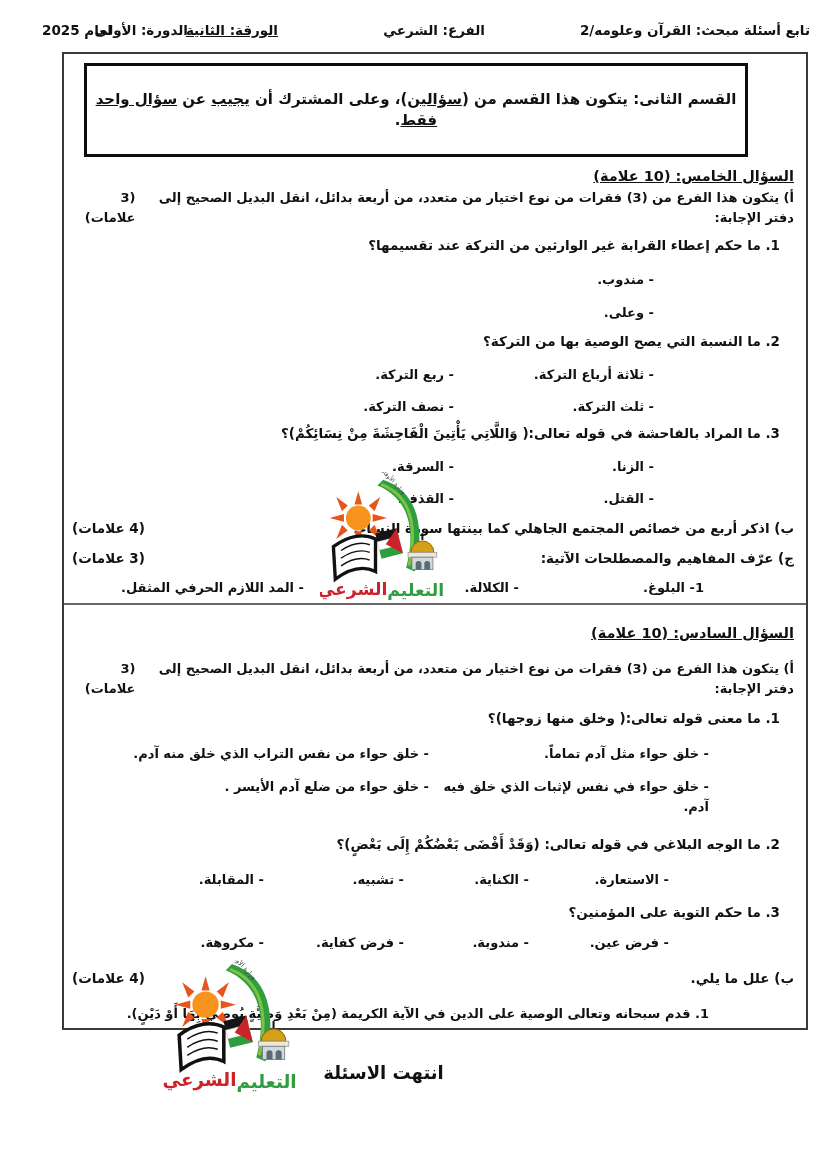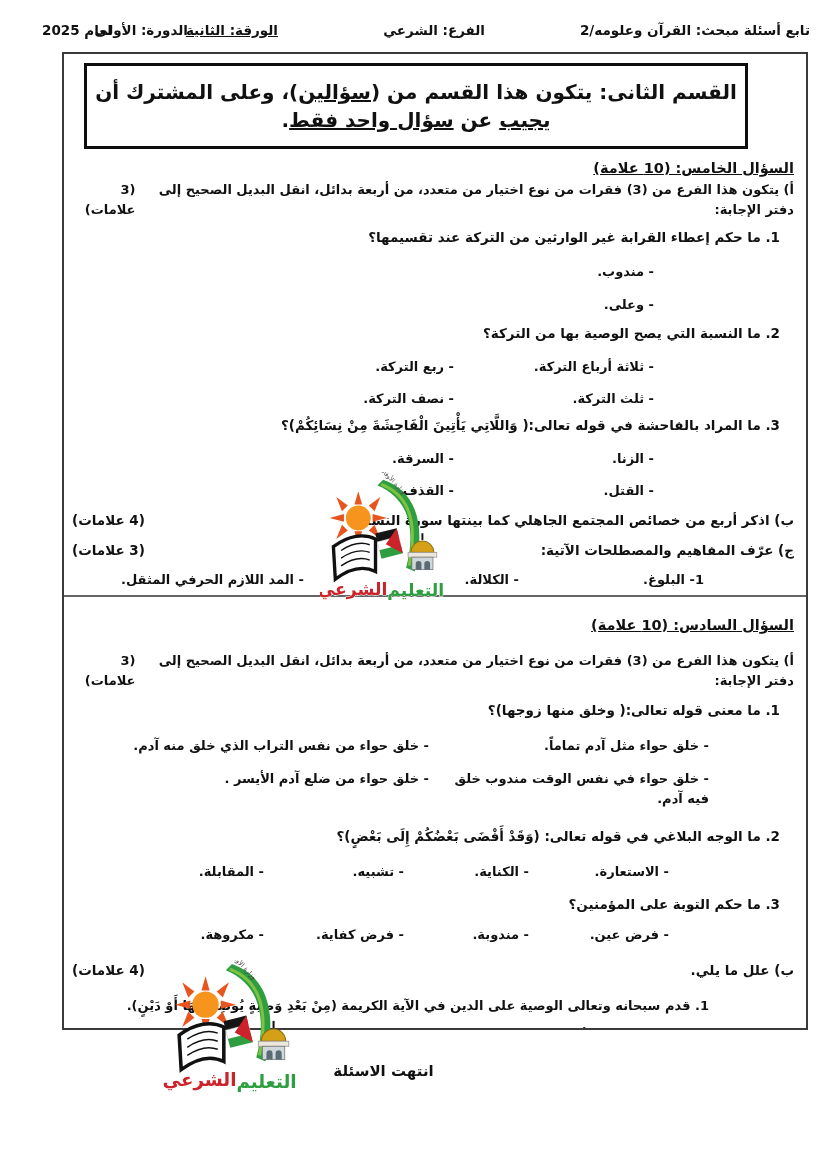--- a/index.html
+++ b/index.html
@@ -17,22 +17,22 @@
   .h-session{right:639px;}
   .h-year{right:715px;}
   
   .frame{
     position:absolute;top:52px;left:62px;width:746px;height:978px;
     border:2px solid #3a3a3a;box-sizing:border-box;overflow:hidden;
   }
   
   .notice{
     margin:9px 58px 0 20px;border:3px solid #0d0d0d;
-    padding:12px 6px;text-align:center;
-    font-size:20px;font-weight:700;line-height:1.4;
+    padding:23px 6px;text-align:center;
+    font-size:15px;font-weight:700;line-height:1.4;
   }
   .u{text-decoration:underline;}
   
   .content{padding:0 12px 0 8px;}
   .sec1{height:446px;box-sizing:border-box;overflow:hidden;}
   .sep{border:none;border-top:2px solid #666;margin:0 -12px 0 -8px;}
   .sec2{height:466px;box-sizing:border-box;overflow:hidden;}
   .sec-title{display:inline-block;font-size:14.5px;font-weight:700;text-decoration:underline;}
   .intro{display:flex;justify-content:space-between;align-items:baseline;gap:8px;
          font-size:13px;font-weight:700;line-height:1.5;}
@@ -46,21 +46,21 @@
   .markrow{display:flex;justify-content:space-between;align-items:baseline;
            font-size:13.5px;font-weight:700;line-height:1.5;}
   .bitem{margin-right:85px;font-size:13px;font-weight:700;line-height:1.6;}
   
   .mt3{margin-top:3px}.mt6{margin-top:6px}.mt8{margin-top:8px}.mt9{margin-top:9px}
   .mt10{margin-top:10px}.mt11{margin-top:11px}.mt12{margin-top:12px}.mt13{margin-top:13px}
   .mt14{margin-top:14px}.mt15{margin-top:15px}.mt16{margin-top:16px}.mt17{margin-top:17px}
   .mt18{margin-top:18px}.mt20{margin-top:20px}
   
   .end-note{position:absolute;top:1062px;left:0;right:60px;text-align:center;
-            font-size:15px;font-weight:700;}
+            font-size:18px;font-weight:700;}
   .page-num{position:absolute;top:1133px;left:0;right:40px;text-align:center;
             font-size:12.5px;font-weight:400;}
   
   .logo{position:absolute;pointer-events:none;}
   .logo1{left:320px;top:472px;width:134px;height:134px;}
   .logo2{left:160px;top:960px;width:152px;height:134px;}
 </style>
 </head>
 <body>
 
@@ -142,21 +142,21 @@
           <span>أ) يتكون هذا الفرع من (3) فقرات من نوع اختيار من متعدد، من أربعة بدائل، انقل البديل الصحيح إلى دفتر الإجابة:</span>
           <span>(3 علامات)</span>
         </div>
 
         <div class="qtext mt10">1. ما معنى قوله تعالى:( وخلق منها زوجها)؟</div>
         <div class="optrow row2w mt15">
           <span>- خلق حواء مثل آدم تماماً.</span>
           <span>- خلق حواء من نفس التراب الذي خلق منه آدم.</span>
         </div>
         <div class="optrow row2w mt14">
-          <span>- خلق حواء في نفس الوقت مندوب خلق فيه آدم.</span>
+          <span>- خلق حواء في نفس لإثبات الذي خلق فيه آدم.</span>
           <span>- خلق حواء من ضلع آدم الأيسر .</span>
         </div>
 
         <div class="qtext mt18">2. ما الوجه البلاغي في قوله تعالى: (وَقَدْ أَفْضَى بَعْضُكُمْ إِلَى بَعْضٍ)؟</div>
         <div class="optrow row4 mt15">
           <span>- الاستعارة.</span>
           <span>- الكناية.</span>
           <span>- تشبيه.</span>
           <span>- المقابلة.</span>
         </div>

